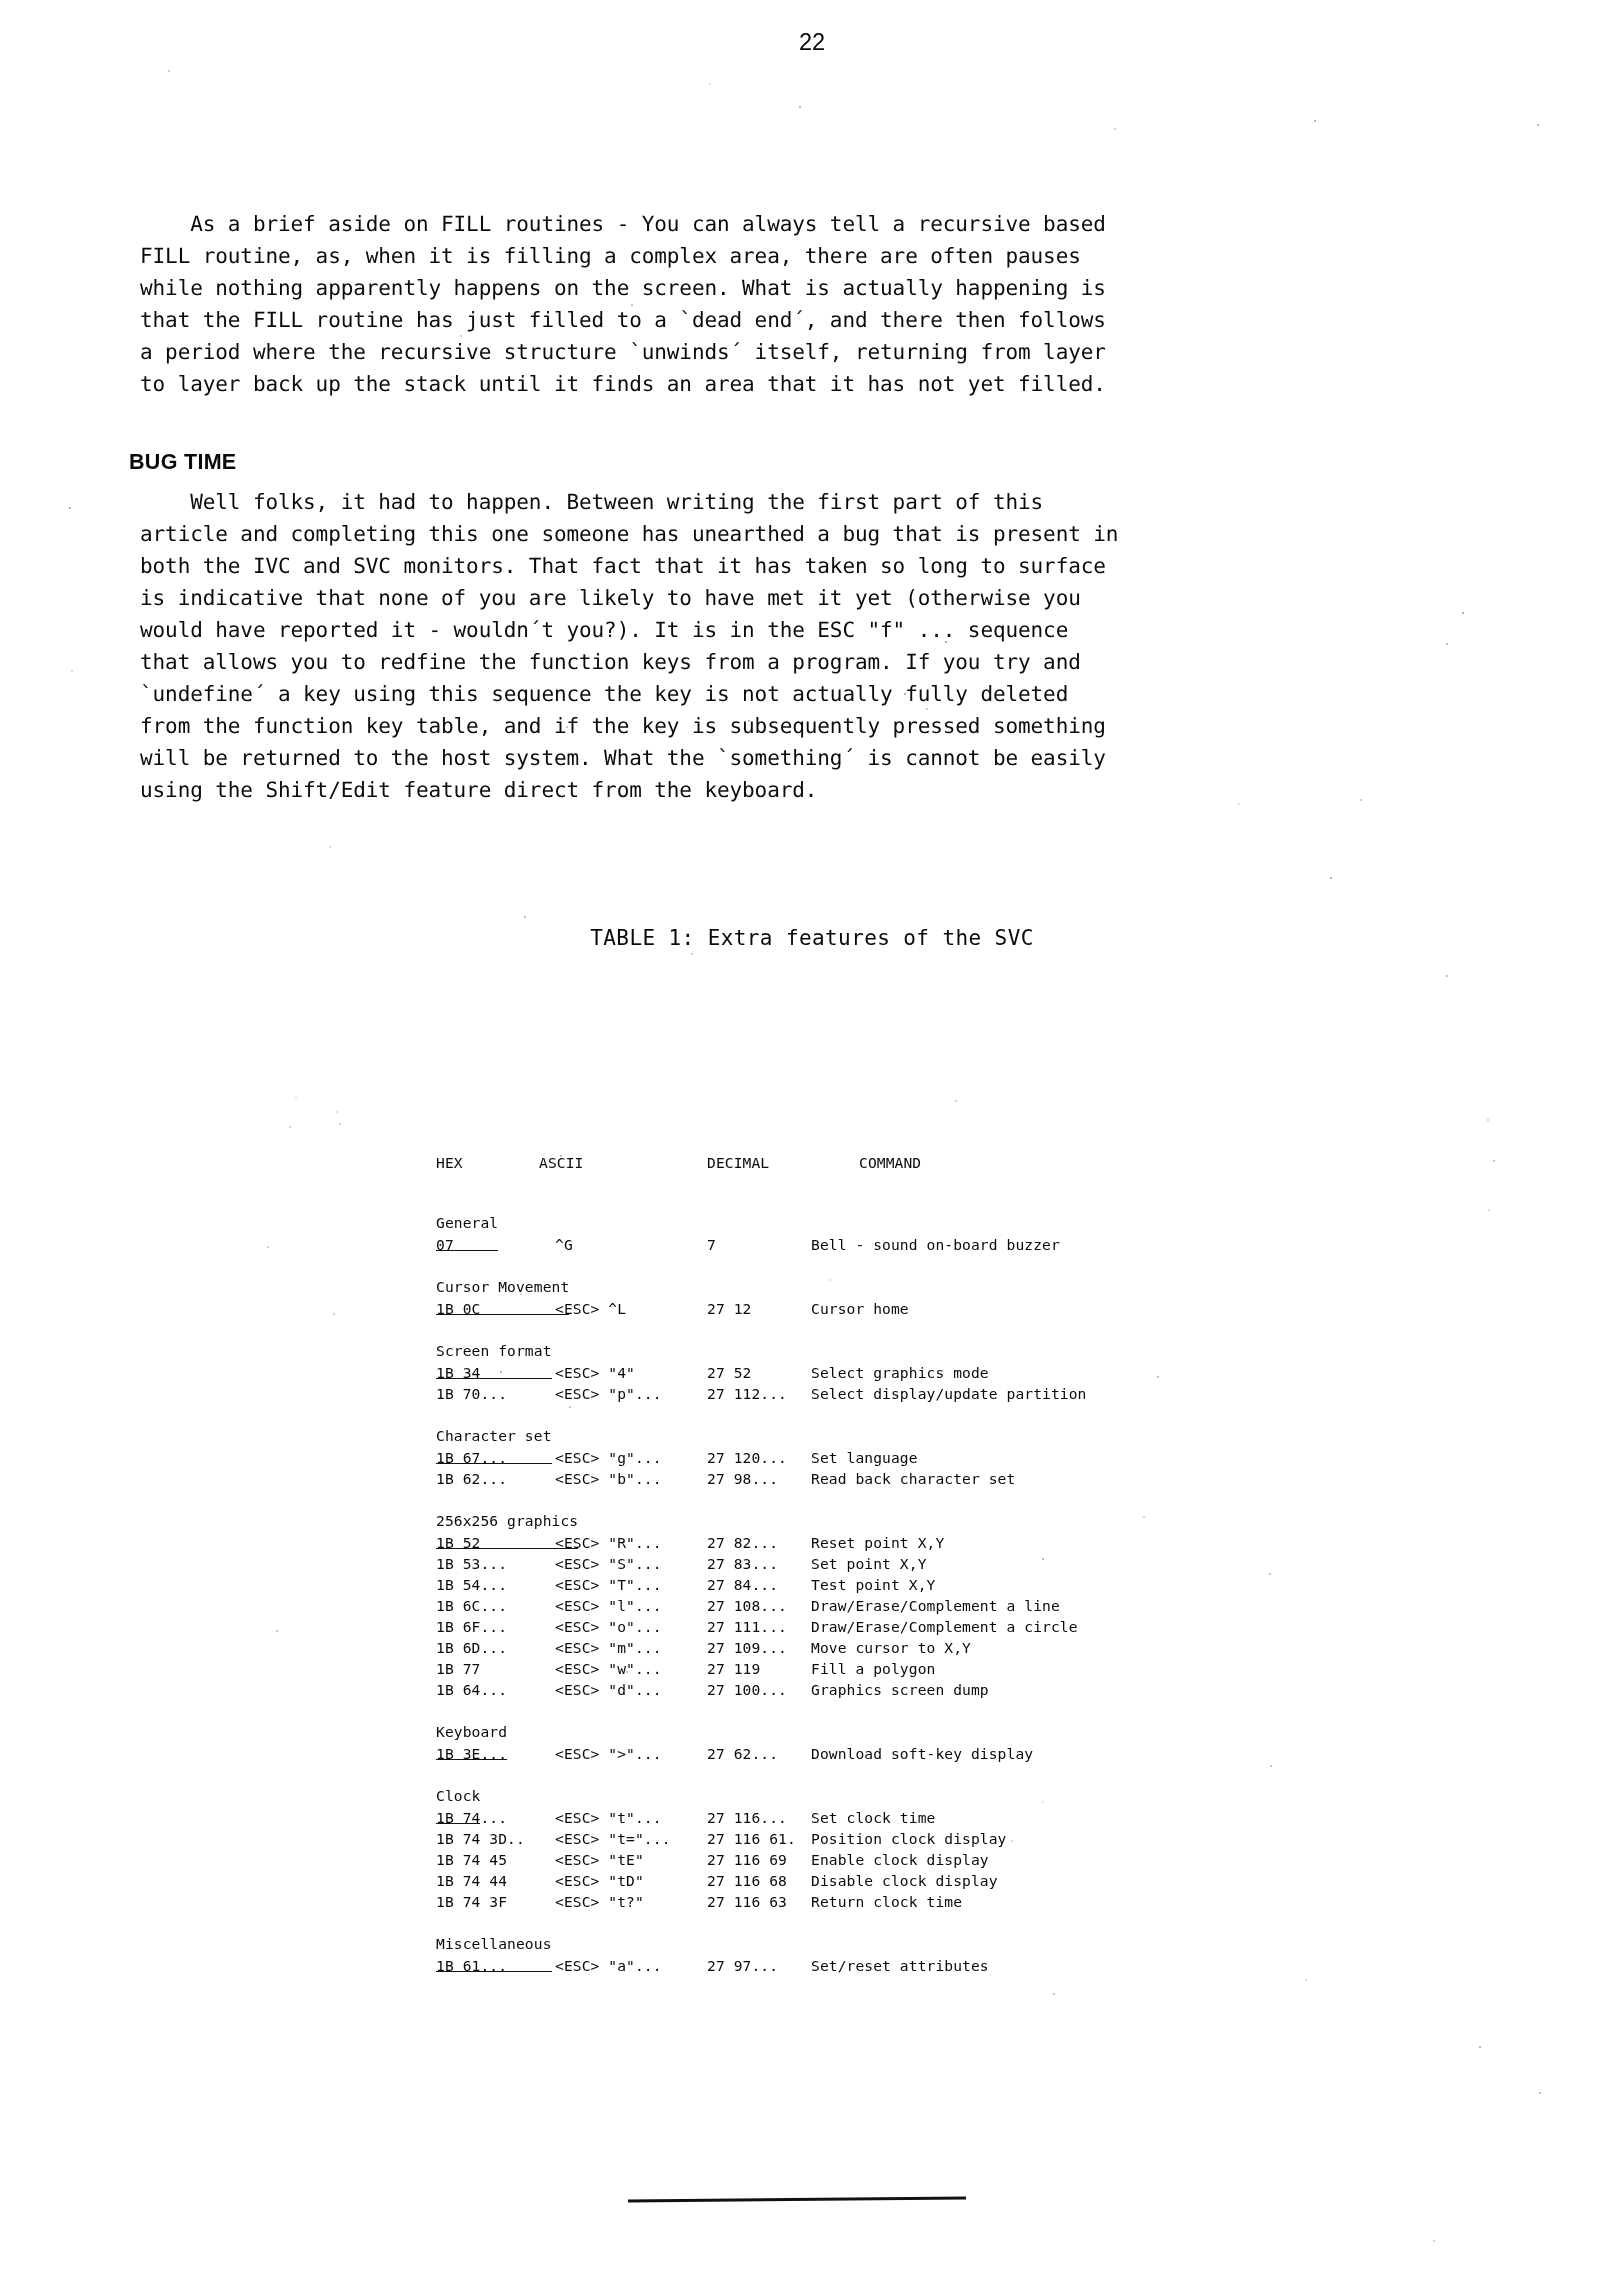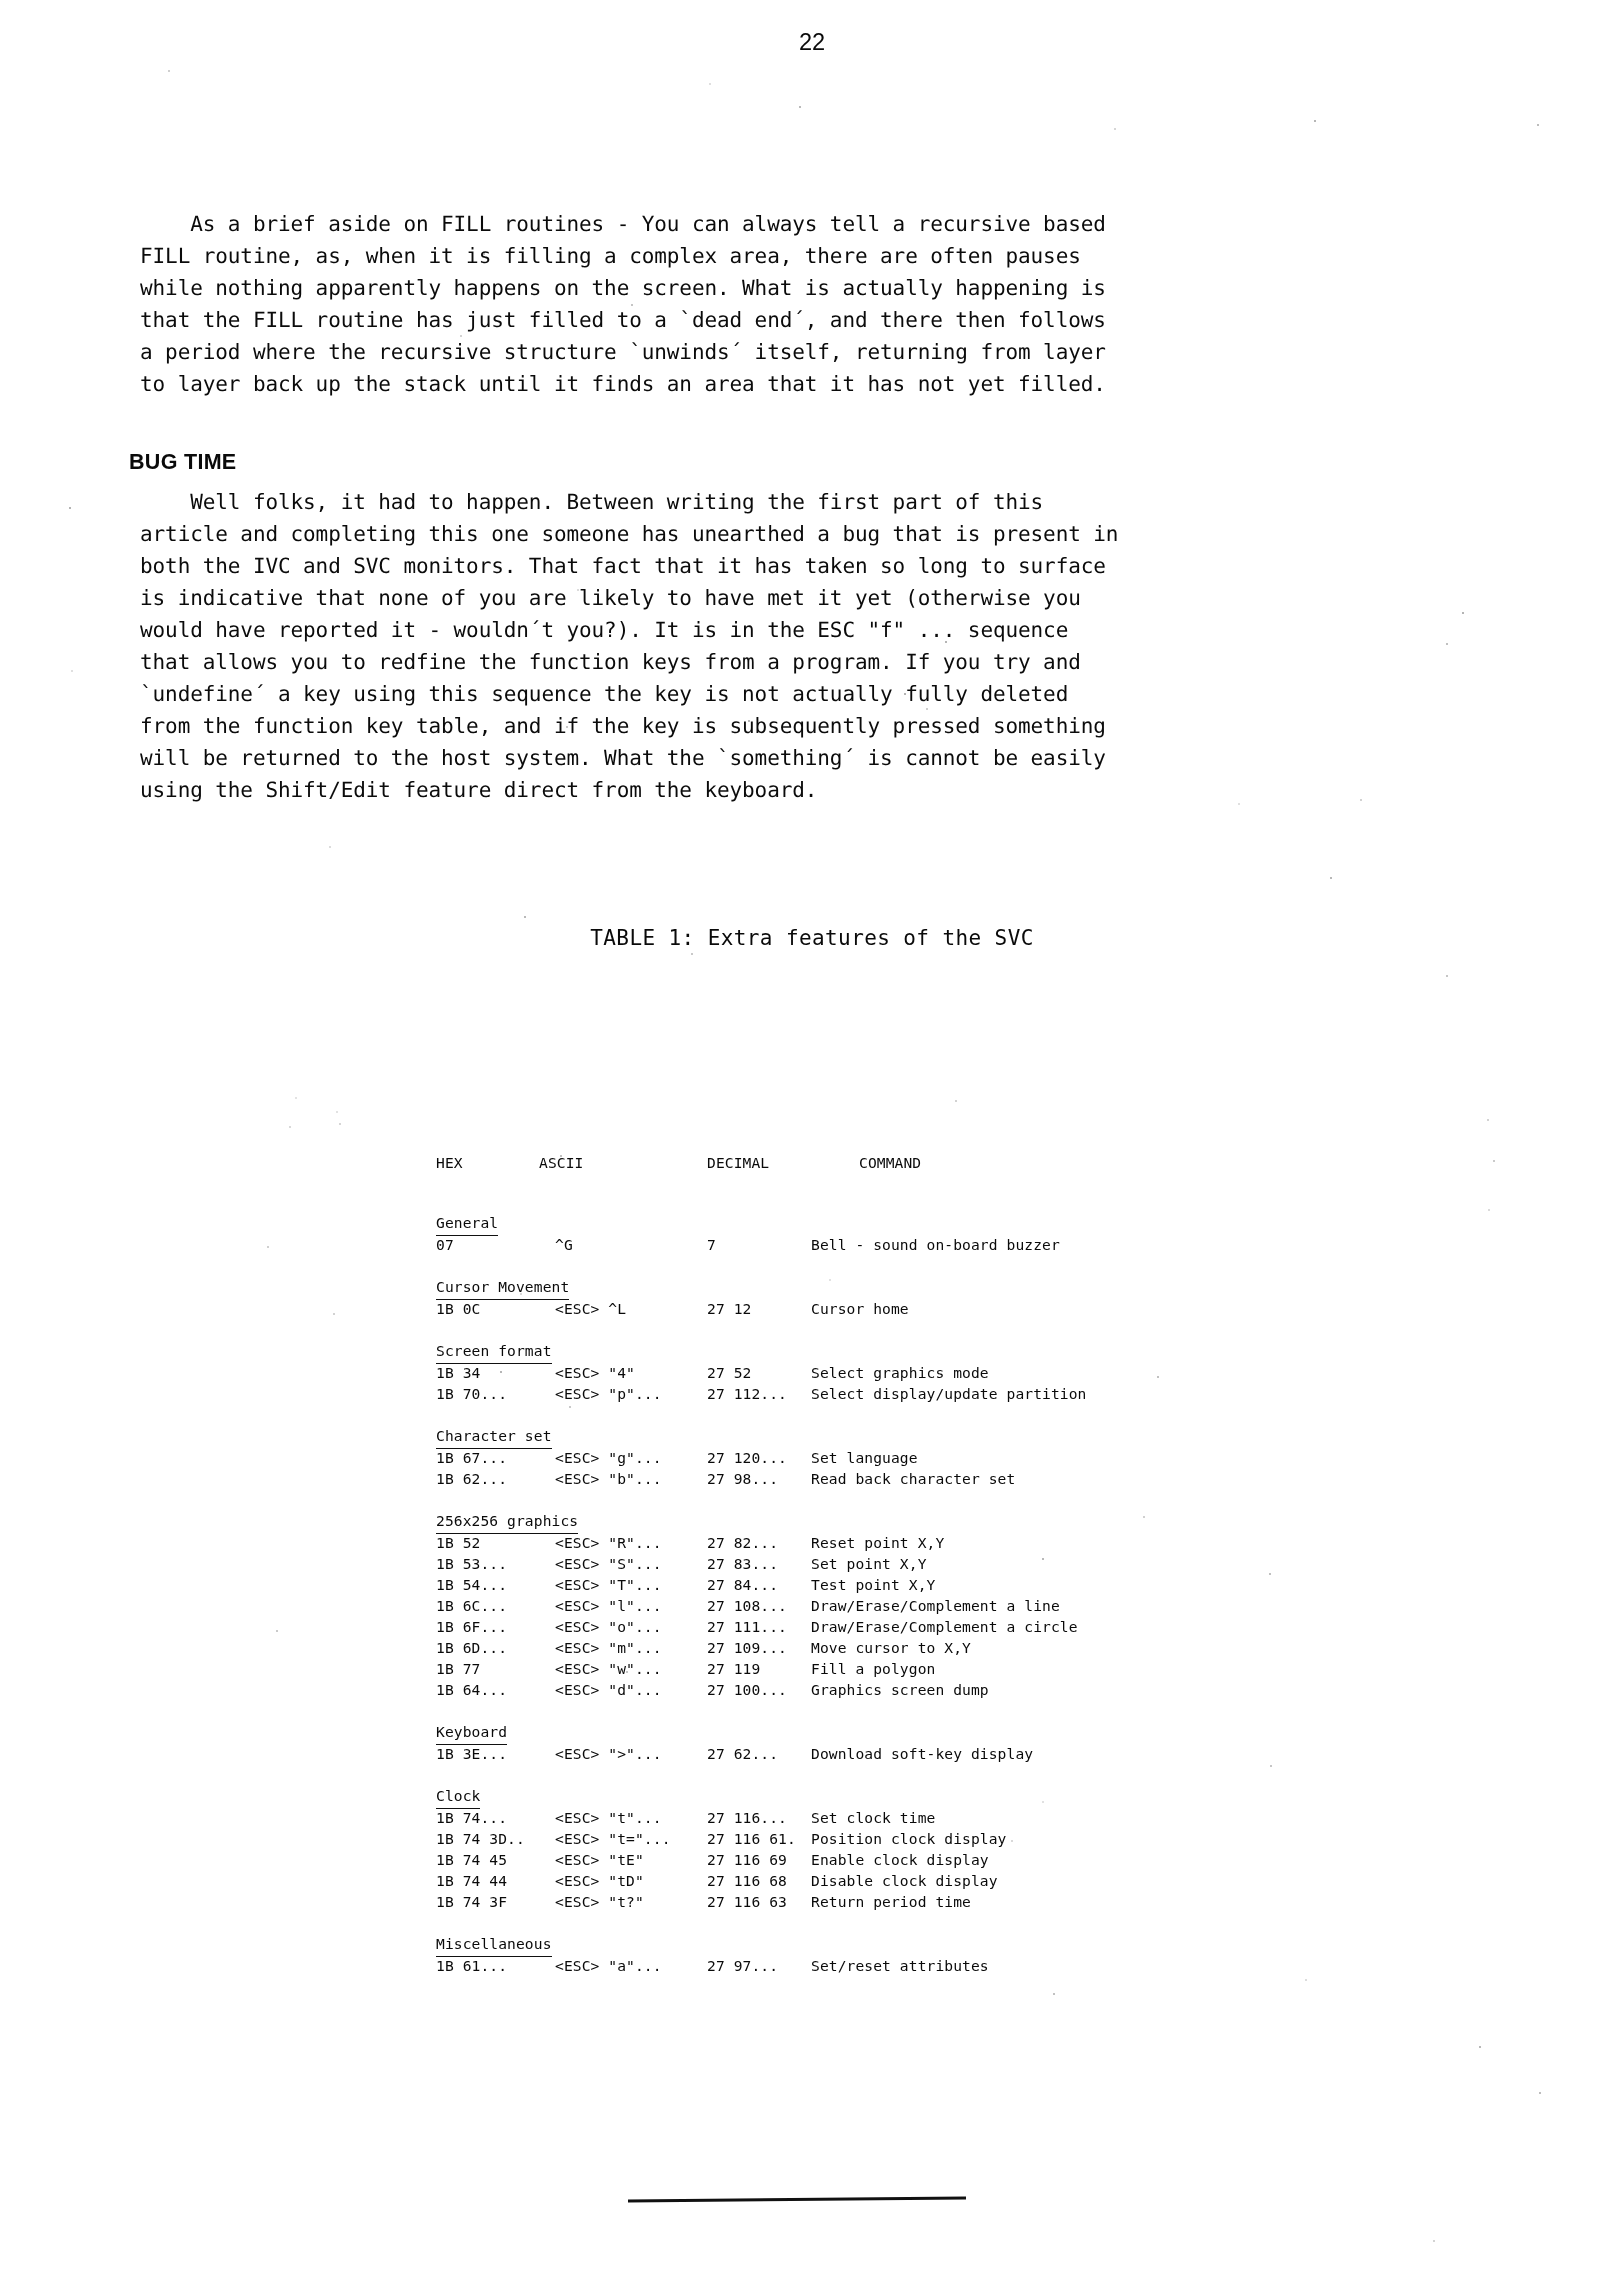--- a/index.html
+++ b/index.html
@@ -109,21 +109,21 @@
   .group-heading {
     position: relative;
     height: 22px;
     white-space: pre;
   }
   .group-heading span {
     display: inline-block;
     font-family: "DejaVu Sans Mono", "Liberation Mono", monospace;
     font-size: 14.6px;
     border-bottom: 1.4px solid #111;
-    padding-bottom: 2px;
+    padding-bottom: 17px;
     letter-spacing: 0.1px;
   }
 
   
   #bottom-rule {
     position: absolute;
     left: 628px;
     top: 2198px;
     width: 338px;
     height: 2.8px;
@@ -199,21 +199,21 @@
     <div class="tbl-row"><span class="col-hex">1B 64...</span><span class="col-ascii">&lt;ESC&gt; "d"...</span><span class="col-decimal">27 100...</span><span class="col-command">Graphics screen dump</span></div>
     <div class="group-gap"></div>
     <div class="group-heading"><span>Keyboard</span></div>
     <div class="tbl-row"><span class="col-hex">1B 3E...</span><span class="col-ascii">&lt;ESC&gt; "&gt;"...</span><span class="col-decimal">27 62...</span><span class="col-command">Download soft-key display</span></div>
     <div class="group-gap"></div>
     <div class="group-heading"><span>Clock</span></div>
     <div class="tbl-row"><span class="col-hex">1B 74...</span><span class="col-ascii">&lt;ESC&gt; "t"...</span><span class="col-decimal">27 116...</span><span class="col-command">Set clock time</span></div>
     <div class="tbl-row"><span class="col-hex">1B 74 3D..</span><span class="col-ascii">&lt;ESC&gt; "t="...</span><span class="col-decimal">27 116 61.</span><span class="col-command">Position clock display</span></div>
     <div class="tbl-row"><span class="col-hex">1B 74 45</span><span class="col-ascii">&lt;ESC&gt; "tE"</span><span class="col-decimal">27 116 69</span><span class="col-command">Enable clock display</span></div>
     <div class="tbl-row"><span class="col-hex">1B 74 44</span><span class="col-ascii">&lt;ESC&gt; "tD"</span><span class="col-decimal">27 116 68</span><span class="col-command">Disable clock display</span></div>
-    <div class="tbl-row"><span class="col-hex">1B 74 3F</span><span class="col-ascii">&lt;ESC&gt; "t?"</span><span class="col-decimal">27 116 63</span><span class="col-command">Return period time</span></div>
+    <div class="tbl-row"><span class="col-hex">1B 74 3F</span><span class="col-ascii">&lt;ESC&gt; "t?"</span><span class="col-decimal">27 116 63</span><span class="col-command">Return clock time</span></div>
     <div class="group-gap"></div>
     <div class="group-heading"><span>Miscellaneous</span></div>
     <div class="tbl-row"><span class="col-hex">1B 61...</span><span class="col-ascii">&lt;ESC&gt; "a"...</span><span class="col-decimal">27 97...</span><span class="col-command">Set/reset attributes</span></div>
   </div>
 
 <div id="bottom-rule"></div>
 
 <div class="speck" style="left: 1479px; top: 2046px; opacity: 0.64;"></div>
 <div class="speck" style="left: 69px; top: 507px; opacity: 0.68;"></div>
 <div class="speck" style="left: 339px; top: 1123px; opacity: 0.37;"></div>

